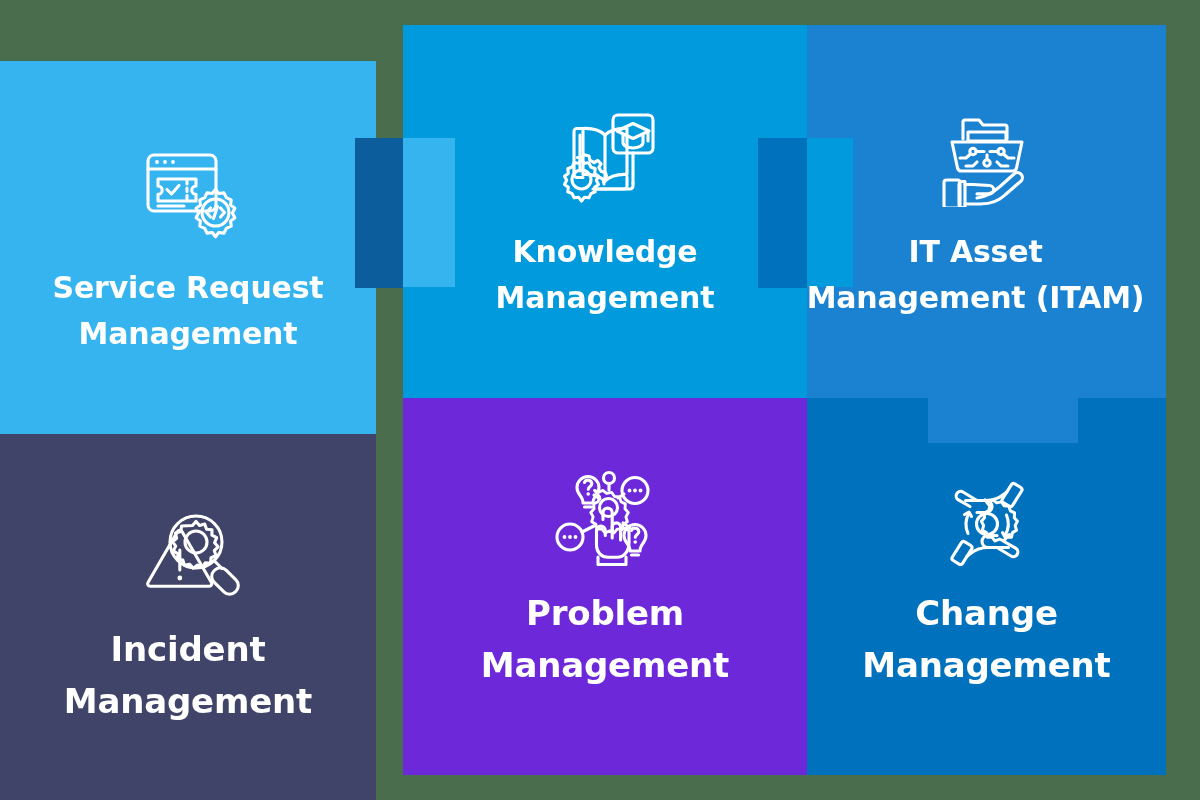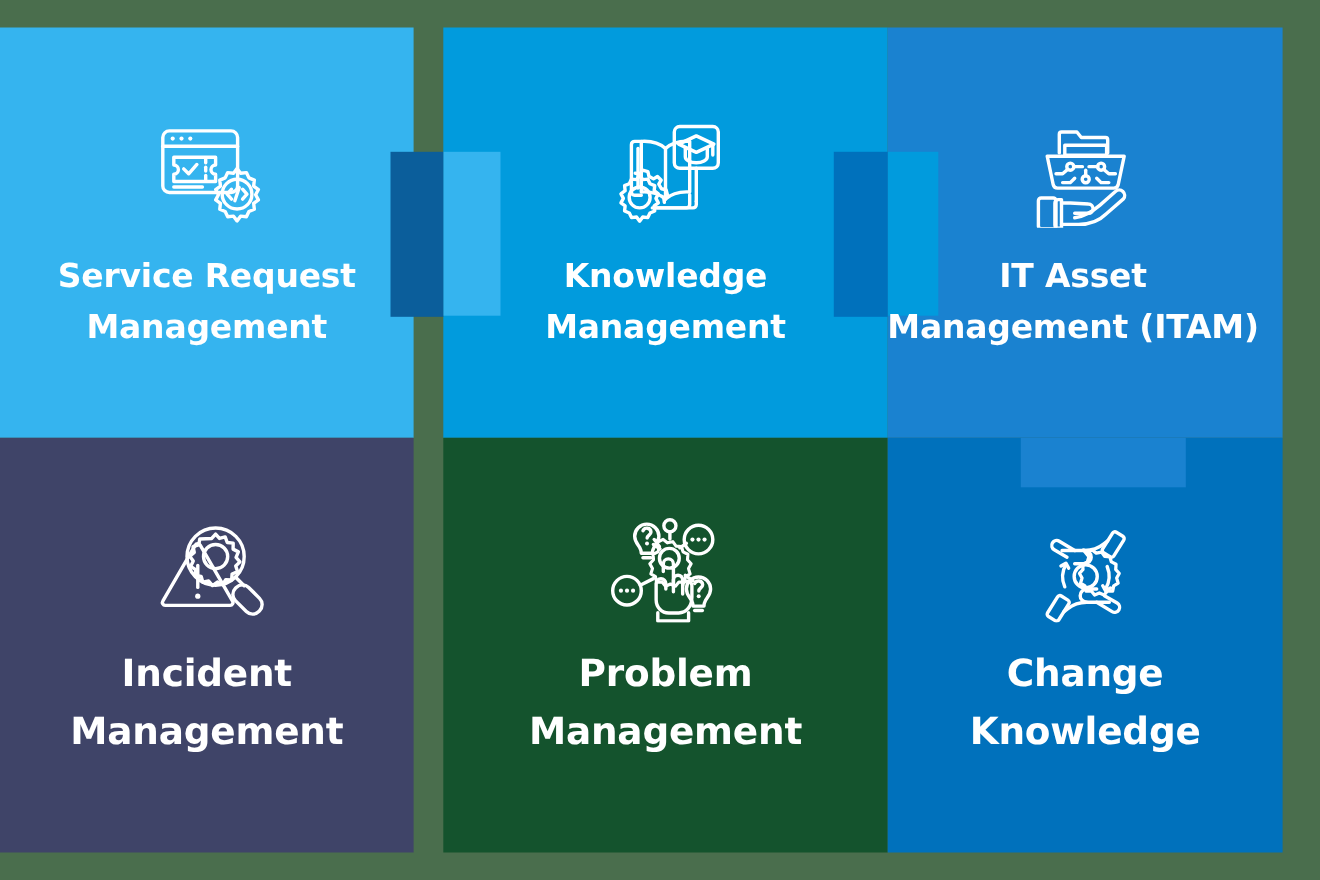--- a/index.html
+++ b/index.html
@@ -35,21 +35,21 @@
   .tile {
     position: absolute;
     box-sizing: border-box;
   }
 
   
   .r1 { top: 0; height: 373px; }
   
   .r2 { top: 373px; height: 377px; }
 
-  .c1 { left: 0;   width: 376px; }
+  .c1 { left: 0;   width: 376px; margin-top: 36px; }
   .c2 { left: 403px; width: 404px; padding-left: 12px; }
   .c3 { left: 807px; width: 359px; }
 
   
   .tab {
     position: absolute;
     z-index: 3;
   }
   
   .tab-r1c1 { left: 403px; top: 113px; width: 52px;  height: 149px; }
@@ -207,21 +207,21 @@
             <circle cx="60" cy="36" r="11"></circle>
             <line x1="78" y1="54.5" x2="86" y2="62.5"></line>
             <rect x="80.5" y="60" width="17" height="30" rx="8" transform="rotate(-45 89 75)"></rect>
           </svg>
         </span>
         <span class="tile-label">Incident
 Management</span>
       </div>
     </div>
 
-    <div class="tile r2 c2" style="background: #14532d;">
+    <div class="tile r2 c2" style="background: #6d28d9;">
       <div class="cell-inner">
         <span class="tile-icon">
           <svg viewBox="0 0 104 96" fill="none" stroke="#ffffff" stroke-width="3.1" stroke-linecap="round" stroke-linejoin="round">
             <path d="M24 17.5a11 11 0 0 1 22 0c0 5-3 7.5-4.6 10.3-1 1.8-1.4 3.3-1.4 5.2H30c0-1.9-.4-3.4-1.4-5.2C27 25 24 22.5 24 17.5z"></path>
             <line x1="31.5" y1="37" x2="38.5" y2="37"></line>
             <path d="M31.5 12.5a3.8 3.8 0 0 1 7.3 1.2c0 2.6-3.5 2.9-3.5 5.5"></path>
             <circle cx="35.2" cy="24" r="1.8" fill="#ffffff" stroke="none"></circle>
 
             <path d="M58 31.5a11 11 0 0 1 22 0c0 5-3 7.5-4.6 10.3-1 1.8-1.4 3.3-1.4 5.2H64c0-1.9-.4-3.4-1.4-5.2C61 39 58 36.5 58 31.5z" transform="translate(13 34)"></path>
             <line x1="78.5" y1="85" x2="85.5" y2="85"></line>
@@ -278,19 +278,19 @@
             <path d="M53 77.5c-7 0-12.5 2-17.5 6L32 86.3"></path>
             <rect x="21" y="72" width="12" height="22" rx="2.5" transform="rotate(32 27 83)"></rect>
 
             <path d="M33 63.5a23 23 0 0 1 1-20.5"></path>
             <polyline points="29.5,44.5 34,42 36.5,46.5"></polyline>
             <path d="M71.5 45a23 23 0 0 1-1.5 20.5"></path>
             <polyline points="74.5,64.5 70,67 67.5,62.5"></polyline>
           </svg>
         </span>
         <span class="tile-label">Change
-Knowledge</span>
+Management</span>
       </div>
     </div>
     <div class="tile tab tab-r2c3" style="background: rgb(0, 113, 188);"></div>
 
   </div>
 </div>
 
 </body></html>

